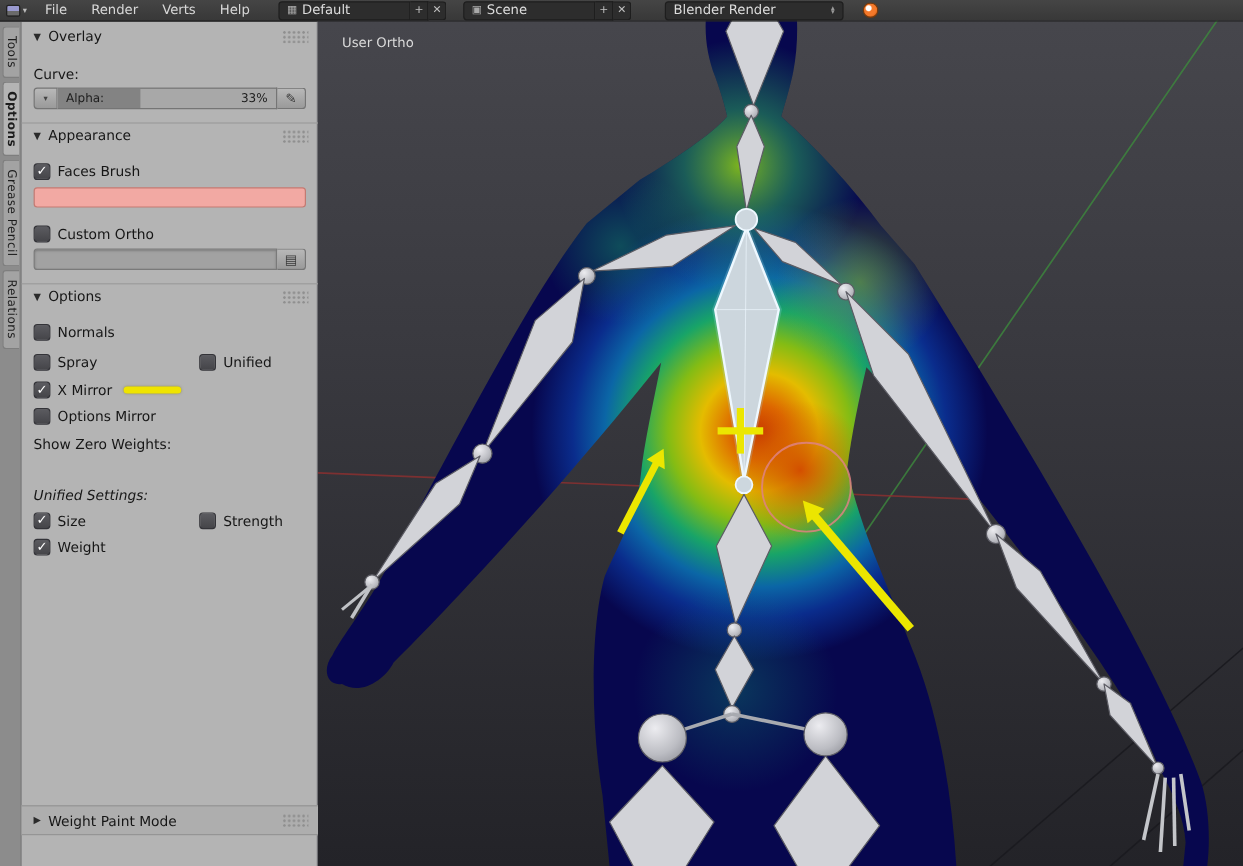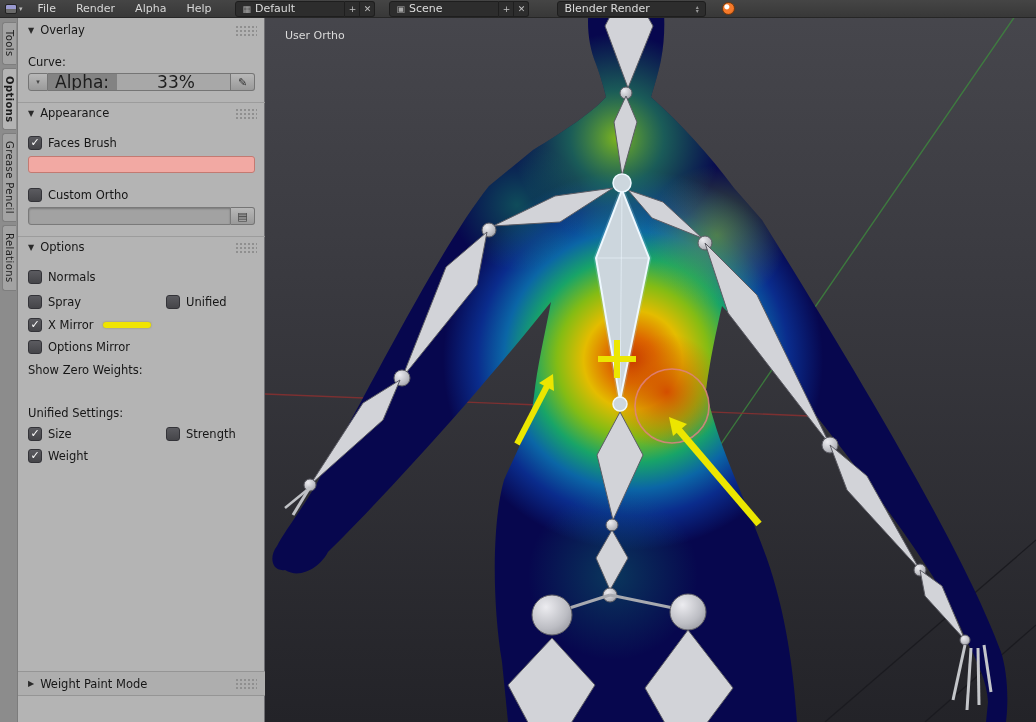--- a/index.html
+++ b/index.html
@@ -54,21 +54,21 @@
         text-align:center; cursor:pointer; }
   .lbl { cursor:default; }
   .alpharow { position:absolute; left:10px; width:227px; height:18px; display:flex; }
   .presetbtn { width:20px; height:18px; background:linear-gradient(#b8b8b8,#9a9a9a);
                border:1px solid #757575; border-radius:3px 0 0 3px; font-size:7px; color:#444;
                display:flex; align-items:center; justify-content:center; cursor:pointer; }
   .slider { position:relative; flex:1; height:18px; background:#a8a8a8; border:1px solid #757575;
             border-left:none; overflow:hidden; cursor:ew-resize; }
   .sliderfill { position:absolute; left:0; top:0; bottom:0; width:38%; background:#838383; }
   .slidertext { position:absolute; inset:0; display:flex; align-items:center;
-                justify-content:flex-start; padding:0 7px; font-size:17px; color:#1d1d1d;gap:48px; }
+                justify-content:space-between; padding:0 7px; font-size:10px; color:#1d1d1d;gap:48px; }
   .dropperbtn { width:24px; height:18px; background:linear-gradient(#b8b8b8,#9a9a9a);
                 border:1px solid #757575; border-left:none; border-radius:0 3px 3px 0;
                 font-size:11px; color:#333; display:flex; align-items:center; justify-content:center; cursor:pointer; }
   .swatch { position:absolute; left:10px; width:227px; height:17px; background:#f2a9a3;
             border:1px solid #c37a72; border-radius:3px; cursor:pointer; }
   .iconfield { position:absolute; left:10px; width:227px; height:18px; display:flex; }
   .txtinput { flex:1; background:#a2a2a2; border:1px solid #7a7a7a; border-radius:3px 0 0 3px;
               box-shadow:inset 0 1px 2px rgba(0,0,0,.25); cursor:text; }
   .browsebtn { width:24px; height:18px; background:linear-gradient(#b8b8b8,#9a9a9a);
                border:1px solid #757575; border-left:none; border-radius:0 3px 3px 0; font-size:11px;
@@ -245,21 +245,21 @@
     </svg>
   </div>
 
   <div class="topbar">
     <div class="editor-btn">
       <span class="etico"></span>
       <span class="caret">▾</span>
     </div>
     <div class="menu">File</div>
     <div class="menu">Render</div>
-    <div class="menu">Alpha</div>
+    <div class="menu">Verts</div>
     <div class="menu">Help</div>
 
     <div class="fgroup">
       <div class="field">
         <span class="fico">▦</span>
         <span>Default</span>
       </div>
       <div class="sqbtn">+</div>
       <div class="sqbtn last">✕</div>
     </div>
@@ -371,21 +371,21 @@
     <div class="row" style="top:321px;">
       <span class="cb"></span>
       <span class="lbl">Options Mirror</span>
     </div>
 
     <div class="row" style="top:344px;">
       <span class="lbl">Show Zero Weights:</span>
     </div>
 
 
-    <div class="row" style="top:387px;">
+    <div class="row" style="top:387px;font-style:italic;">
       <span class="lbl">Unified Settings:</span>
     </div>
 
     <div class="row" style="top:408px;">
       <span class="cb">✓</span>
       <span class="lbl">Size</span>
     </div>
     <div class="row" style="top:408px; left:148px;">
       <span class="cb"></span>
       <span class="lbl">Strength</span>

